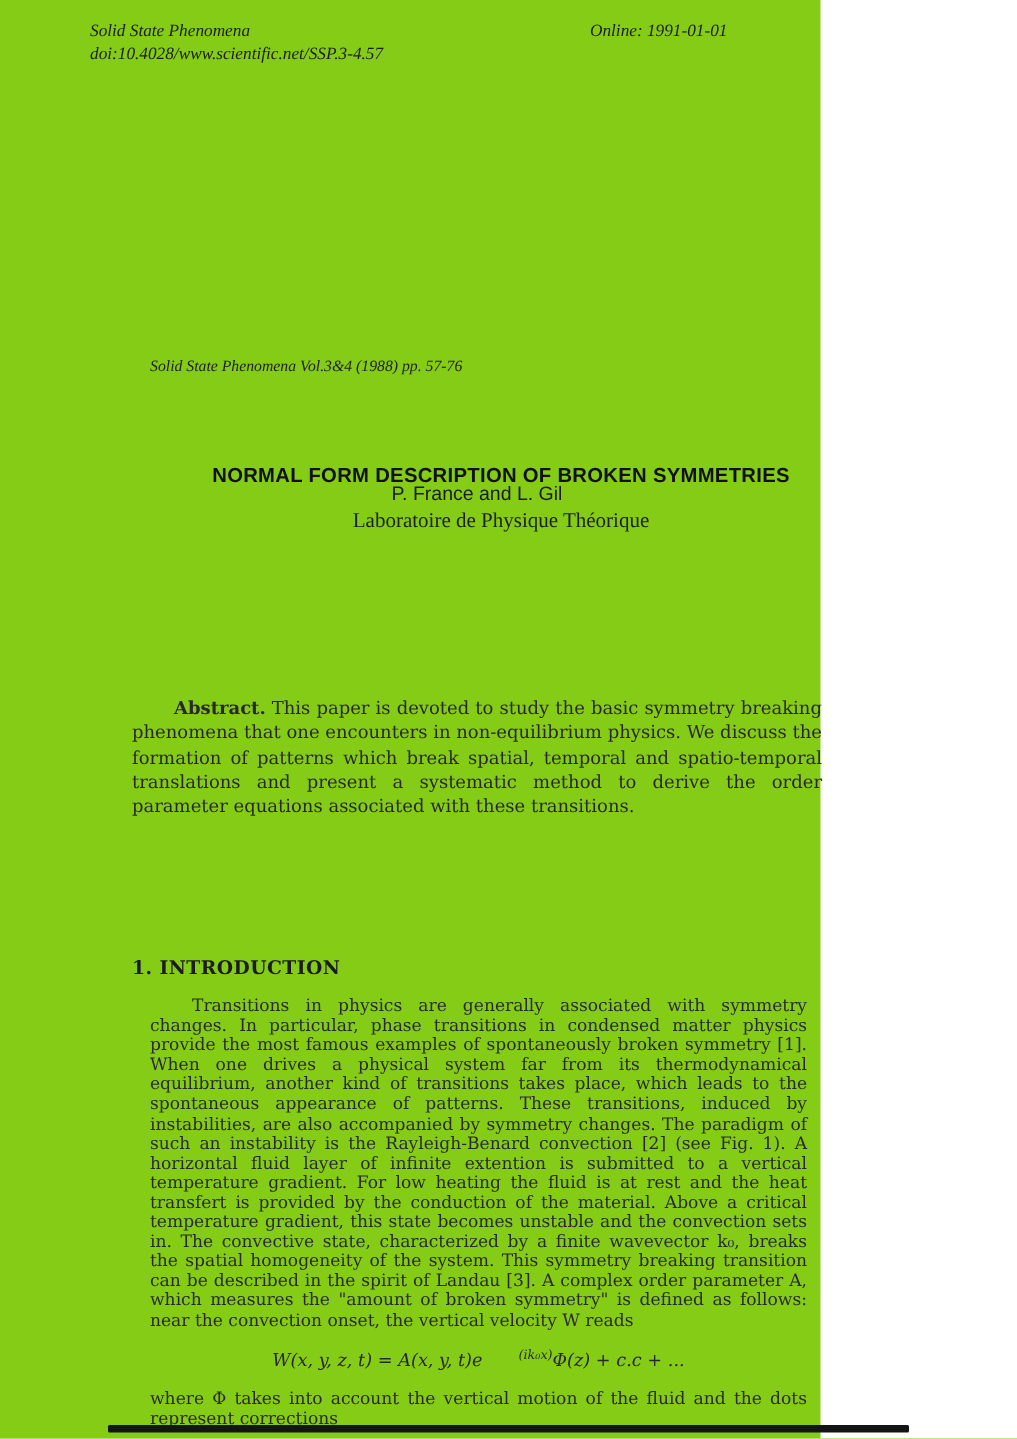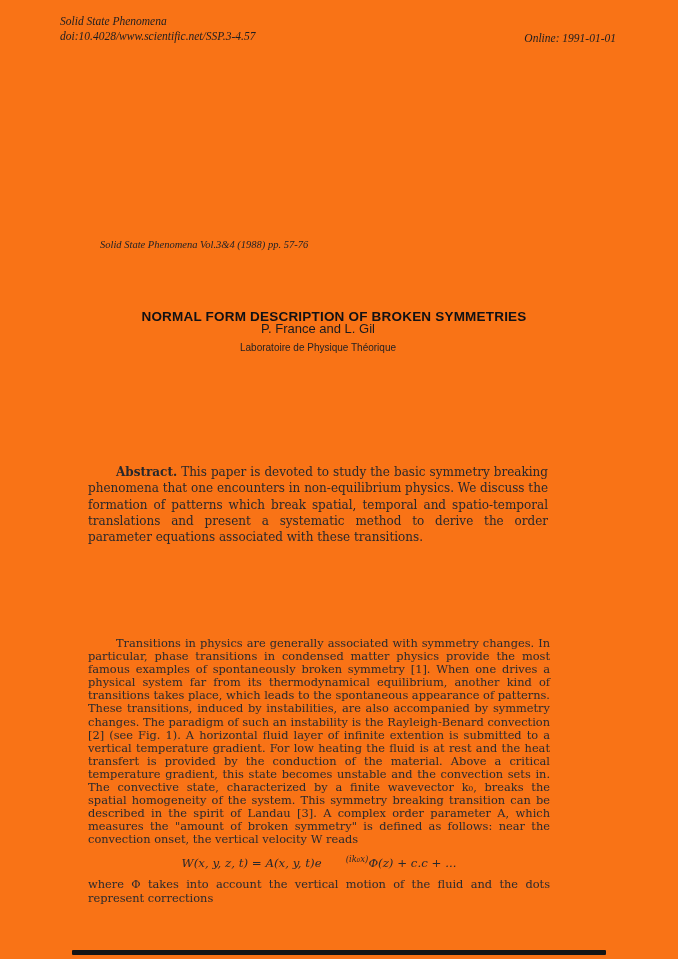--- a/index.html
+++ b/index.html
@@ -5,39 +5,39 @@
   html, body { margin: 0; padding: 0; }
   body {
     width: 678px; height: 959px;
     background: #ffffff;
     font-family: "DejaVu Serif", serif;
     color: #26262a;
     overflow: hidden;
   }
   .page {
     position: relative;
-    width: 678px; height: 959px;
-    background: #f97316;
+    width: 547px; height: 959px;
+    background: #84cc16;
   }
 
   
   .page-header {
     position: absolute;
     top: 14px; left: 60px; right: 62px;
     display: flex;
     justify-content: space-between;
     align-items: flex-start;
     font-family: "Liberation Serif", serif;
     font-style: italic;
     font-size: 11.5px;
     line-height: 14.5px;
     color: #1d1d20;
   }
   .header-left div { white-space: nowrap; }
-  .header-right { white-space: nowrap; margin-top: 17px; }
+  .header-right { white-space: nowrap; }
 
   
   .citation-note {
     position: absolute;
     top: 239px; left: 100px;
     font-family: Liberation Serif, serif;
     font-style: italic;
     font-size: 10.5px;
     color: #222226;
   }
@@ -57,24 +57,24 @@
   .authors {
     position: absolute;
     top: 321px; left: 88px; width: 460px;
     text-align: center;
     font-family: "Liberation Sans", sans-serif;
     font-size: 13px;
     color: #1b1b1f;
   }
   .affiliation {
     position: absolute;
-    top: 341px; left: 88px; width: 460px;
+    top: 341px; left: 104px; width: 460px;
     text-align: center;
-    font-family: Liberation Sans, sans-serif;
-    font-size: 10px;
+    font-family: Liberation Serif, serif;
+    font-size: 14px;
     line-height: 13px;
     color: #1f1f23;
   }
 
   
   .abstract {
     position: absolute;
     top: 464px; left: 88px; width: 460px;
     margin: 0;
     font-size: 12px;
@@ -91,21 +91,21 @@
     top: 637px; left: 88px; width: 462px;
   }
   .section-heading {
     margin: 0 0 11px 0;
     font-size: 12.5px;
     font-weight: bold;
     letter-spacing: 0.3px;
     color: #1c1c20;
   }
   .body-para {
-    margin: 0;
+    margin: 12px;
     font-size: 11.4px;
     line-height: 13.1px;
     text-align: justify;
     color: #2a2a2e;
   }
   .indent { text-indent: 28px; }
   .equation {
     margin: 7px 0 9px 0;
     text-align: center;
     font-style: italic;
@@ -140,20 +140,21 @@
 
   <h1 class="title">NORMAL FORM DESCRIPTION OF BROKEN SYMMETRIES</h1>
   <div class="authors">P. France and L. Gil</div>
   <div class="affiliation">
     <div>Laboratoire de Physique Théorique</div>
   </div>
 
   <p class="abstract"><span class="abstract-label">Abstract.</span><span>This paper is devoted to study the basic symmetry breaking phenomena that one encounters in non-equilibrium physics. We discuss the formation of patterns which break spatial, temporal and spatio-temporal translations and present a systematic method to derive the order parameter equations associated with these transitions.</span></p>
 
   <section class="intro">
+    <h2 class="section-heading">1. INTRODUCTION</h2>
     <p class="body-para indent">Transitions in physics are generally associated with symmetry changes. In particular, phase transitions in condensed matter physics provide the most famous examples of spontaneously broken symmetry [1]. When one drives a physical system far from its thermodynamical equilibrium, another kind of transitions takes place, which leads to the spontaneous appearance of patterns. These transitions, induced by instabilities, are also accompanied by symmetry changes. The paradigm of such an instability is the Rayleigh-Benard convection [2] (see Fig. 1). A horizontal fluid layer of infinite extention is submitted to a vertical temperature gradient. For low heating the fluid is at rest and the heat transfert is provided by the conduction of the material. Above a critical temperature gradient, this state becomes unstable and the convection sets in. The convective state, characterized by a finite wavevector k₀, breaks the spatial homogeneity of the system. This symmetry breaking transition can be described in the spirit of Landau [3]. A complex order parameter A, which measures the "amount of broken symmetry" is defined as follows: near the convection onset, the vertical velocity W reads</p>
     <div class="equation"><span>W(x, y, z, t) = A(x, y, t)e</span><sup>(ik₀x)</sup><span>Φ(z) + c.c + ...</span></div>
     <p class="body-para">where Φ takes into account the vertical motion of the fluid and the dots represent corrections</p>
   </section>
 
   <div class="bottom-bar"></div>
 
 </div>
 
 </body></html>

